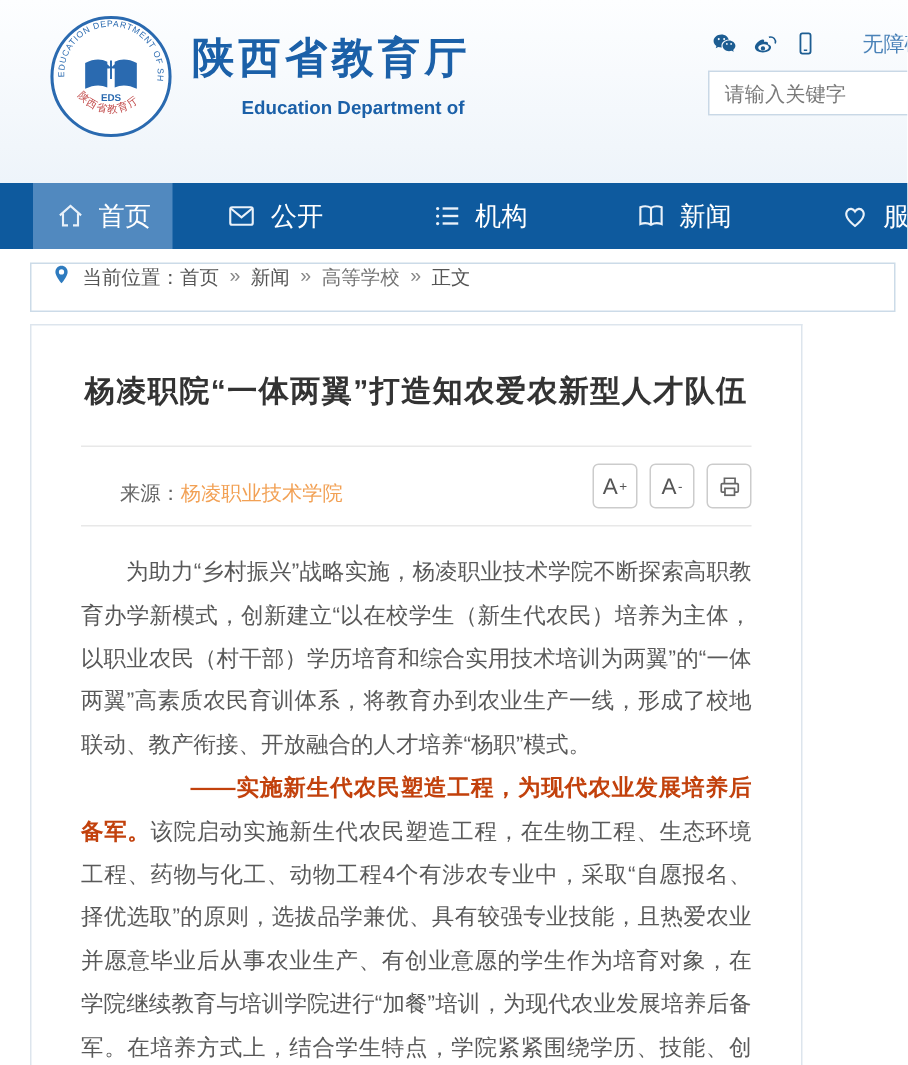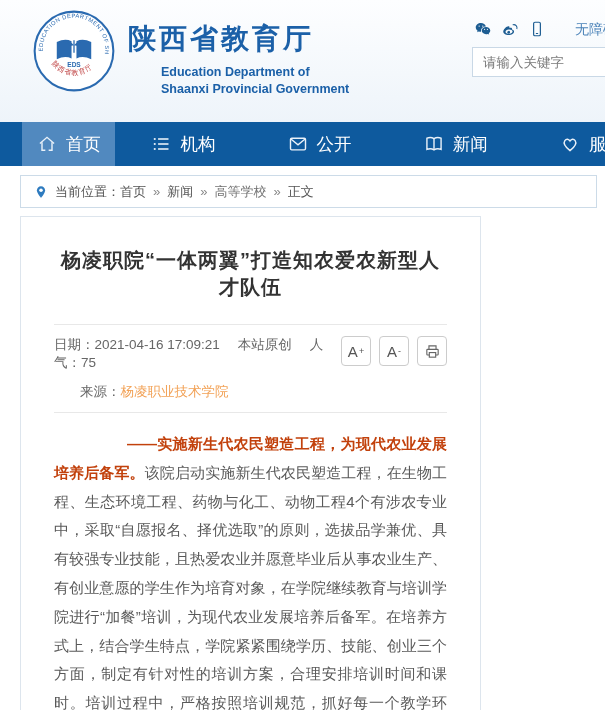--- a/index.html
+++ b/index.html
@@ -36,30 +36,30 @@
   }
   .nav-item {
     width:140px; display:flex; align-items:center; justify-content:center; gap:9px;
     color:#fff; font-size:17.5px; cursor:pointer;
   }
   .nav-item.active { width:96px; background:#5189bf; }
   .nav-item svg { width:20px; height:20px; display:block; }
   
   .breadcrumb {
     position:absolute; top:175px; left:20px; width:577px; height:33px;
-    border:1px solid #ccdbe8; background:#fff; display:flex; align-items:center;
+    border:1px solid #ccdbe8; background:#fff; display:flex; 
     padding-left:13px; font-size:13px; color:#555;
   }
   .breadcrumb svg { width:14px; height:14px; margin-right:7px; }
   .crumb { cursor:pointer; }
   .crumb.hl { color:#737373; }
   .crumb-sep { margin:0 7px; color:#888; }
   
   .content-box {
-    position:absolute; top:216px; left:20px; width:461px; height:494px;
+    position:absolute; top:216px; left:20px; width:515px; height:494px;
     border:1px solid #dde5ed; border-bottom:none; background:#fff;
     padding:0 33px;
   }
   .article-title {
     margin-top:30px; text-align:center; font-size:20px; font-weight:bold;
     color:#333; letter-spacing:1px;
   }
   .divider { border:none; border-top:1px solid #e8e8e8; margin-top:23px; }
   .meta-row { display:flex; justify-content:space-between; align-items:flex-start; padding-top:11px; }
   .meta-left { font-size:13.5px; color:#666; }
@@ -104,21 +104,20 @@
         <path d="M50 37 v15" stroke="#2a6ab0" stroke-width="1.6" fill="none"></path>
         <path d="M50 43 q-4 -5 -8 -3 q2 5 8 3 M50 43 q4 -5 8 -3 q-2 5 -8 3" fill="#2a6ab0"></path>
       </g>
       <text x="50" y="70" text-anchor="middle" font-size="8" font-weight="bold" fill="#2a6ab0" font-family="Liberation Sans, sans-serif">EDS</text>
     </svg>
 
     <div class="brand">
       <div class="brand-cn">陕西省教育厅</div>
       <div class="brand-en">
         <div>Education Department of</div>
-        <div>Shaanxi Provincial Government</div>
       </div>
     </div>
 
     <div class="top-icons">
       <svg viewBox="0 0 24 24">
         <path fill="#1d5d92" d="M9.3 4C5.4 4 2.3 6.6 2.3 9.8c0 1.8 1 3.4 2.5 4.5l-.6 2 2.2-1.1c.9.3 1.9.4 2.9.4h.3c-.2-.5-.3-1-.3-1.6 0-3 2.8-5.3 6.2-5.3h.3C15.2 6 12.5 4 9.3 4zm-2.4 3.2a.9.9 0 1 1 0 1.8.9.9 0 0 1 0-1.8zm4.8 0a.9.9 0 1 1 0 1.8.9.9 0 0 1 0-1.8z"></path>
         <path fill="#1d5d92" d="M21.7 14.1c0-2.6-2.6-4.8-5.7-4.8s-5.7 2.2-5.7 4.8 2.6 4.8 5.7 4.8c.8 0 1.6-.1 2.3-.4l1.9.9-.5-1.7c1.2-.9 2-2.2 2-3.6zm-7.6-.9a.8.8 0 1 1 0-1.6.8.8 0 0 1 0 1.6zm3.8 0a.8.8 0 1 1 0-1.6.8.8 0 0 1 0 1.6z"></path>
       </svg>
       <svg viewBox="0 0 24 24">
         <path fill="#1d5d92" d="M10.1 20c-4 0-7.1-1.9-7.1-4.6 0-1.4.9-3 2.4-4.5 2.1-2.1 4.6-3.1 5.6-2.1.4.4.4 1.1.2 1.9 1.5-.4 2.8-.4 3.3.4.3.4.2 1 0 1.6 1.7.4 2.9 1.4 2.9 2.7 0 2.7-3.3 4.6-7.3 4.6zm.2-7.3c-2.6.3-4.5 1.8-4.3 3.4.2 1.6 2.5 2.7 5.1 2.4 2.6-.3 4.5-1.8 4.3-3.4-.2-1.6-2.5-2.7-5.1-2.4z"></path>
@@ -136,38 +135,38 @@
     <input class="search-box" type="text" placeholder="请输入关键字" style="">
   </div>
 
   <div class="main-nav">
     <div class="nav-item active">
       <svg viewBox="0 0 24 24" fill="none" stroke="#e9f1f9" stroke-width="1.7">
         <path d="M3.5 11.5 L12 4 L20.5 11.5"></path>
           <path d="M6 9.8 V19.5 H10 M14 19.5 H18 V9.8"></path>
       </svg>
       <span>首页</span>
+    </div>
+    <div class="nav-item">
+      <svg viewBox="0 0 24 24" fill="none" stroke="#e9f1f9" stroke-width="1.7">
+        <rect x="3" y="5" width="18" height="14" rx="1.5"></rect>
+          <path d="M3.5 6 L12 13 L20.5 6"></path>
+      </svg>
+      <span>公开</span>
     </div>
     <div class="nav-item">
       <svg viewBox="0 0 24 24" fill="none" stroke="#e9f1f9" stroke-width="1.9">
         <circle cx="4.5" cy="6" r="1.3" fill="#e9f1f9" stroke="none"></circle>
           <line x1="8.5" y1="6" x2="21" y2="6"></line>
         <circle cx="4.5" cy="12" r="1.3" fill="#e9f1f9" stroke="none"></circle>
           <line x1="8.5" y1="12" x2="21" y2="12"></line>
         <circle cx="4.5" cy="18" r="1.3" fill="#e9f1f9" stroke="none"></circle>
           <line x1="8.5" y1="18" x2="21" y2="18"></line>
       </svg>
       <span>机构</span>
-    </div>
-    <div class="nav-item">
-      <svg viewBox="0 0 24 24" fill="none" stroke="#e9f1f9" stroke-width="1.7">
-        <rect x="3" y="5" width="18" height="14" rx="1.5"></rect>
-          <path d="M3.5 6 L12 13 L20.5 6"></path>
-      </svg>
-      <span>公开</span>
     </div>
     <div class="nav-item">
       <svg viewBox="0 0 24 24" fill="none" stroke="#e9f1f9" stroke-width="1.7">
         <path d="M12 5.5 C9.5 4 6 4 3.5 5 V18.5 C6 17.5 9.5 17.5 12 19 C14.5 17.5 18 17.5 20.5 18.5 V5 C18 4 14.5 4 12 5.5 Z"></path>
         <line x1="12" y1="5.5" x2="12" y2="19"></line>
       </svg>
       <span>新闻</span>
     </div>
     <div class="nav-item">
       <svg viewBox="0 0 24 24" fill="none" stroke="#e9f1f9" stroke-width="1.7">
@@ -191,23 +190,20 @@
     <span class="crumb-sep">»</span>
     <span class="crumb">正文</span>
   </div>
 
   <div class="content-box">
     <h1 class="article-title">杨凌职院“一体两翼”打造知农爱农新型人才队伍</h1>
     <hr class="divider">
 
     <div class="meta-row">
       <div class="meta-left">
-        <div>
-          <span>日期：</span><span>2021-04-16 17:09:21</span><span class="sep"></span><span>本站原创</span><span class="sep"></span><span>人气：</span><span>75</span>
-        </div>
         <div class="meta-line2">
           <span>来源：</span><span class="source-value">杨凌职业技术学院</span>
         </div>
       </div>
       <div class="meta-tools">
         <button class="tool-btn">
             <span>A</span>
             <sup>+</sup>
           </button>
         <button class="tool-btn">
@@ -219,17 +215,18 @@
             <path d="M7 9 V4 H17 V9"></path>
             <rect x="4" y="9" width="16" height="8" rx="1"></rect>
             <rect x="7.5" y="13.5" width="9" height="6.5" fill="#fff"></rect>
           </svg>
         </button>
       </div>
     </div>
     <hr class="divider2">
 
     <div class="article-body">
+      <p>为助力“乡村振兴”战略实施，杨凌职业技术学院不断探索高职教育办学新模式，创新建立“以在校学生（新生代农民）培养为主体，以职业农民（村干部）学历培育和综合实用技术培训为两翼”的“一体两翼”高素质农民育训体系，将教育办到农业生产一线，形成了校地联动、教产衔接、开放融合的人才培养“杨职”模式。</p>
       <p><span class="lead">——实施新生代农民塑造工程，为现代农业发展培养后备军。</span><span>该院启动实施新生代农民塑造工程，在生物工程、生态环境工程、药物与化工、动物工程4个有涉农专业中，采取“自愿报名、择优选取”的原则，选拔品学兼优、具有较强专业技能，且热爱农业并愿意毕业后从事农业生产、有创业意愿的学生作为培育对象，在学院继续教育与培训学院进行“加餐”培训，为现代农业发展培养后备军。在培养方式上，结合学生特点，学院紧紧围绕学历、技能、创业三个方面，制定有针对性的培训方案，合理安排培训时间和课时。培训过程中，严格按照培训规范，抓好每一个教学环节，确保培训时数、内容落到实处，确保培训质量。截至目前，学院已经培训了千余名学生，一些学生也已经投身农村广阔天地，为繁荣农村经济、发展现代农业贡献一己之力。</span></p>
     </div>
   </div>
 
 </div>
 
 </body></html>

